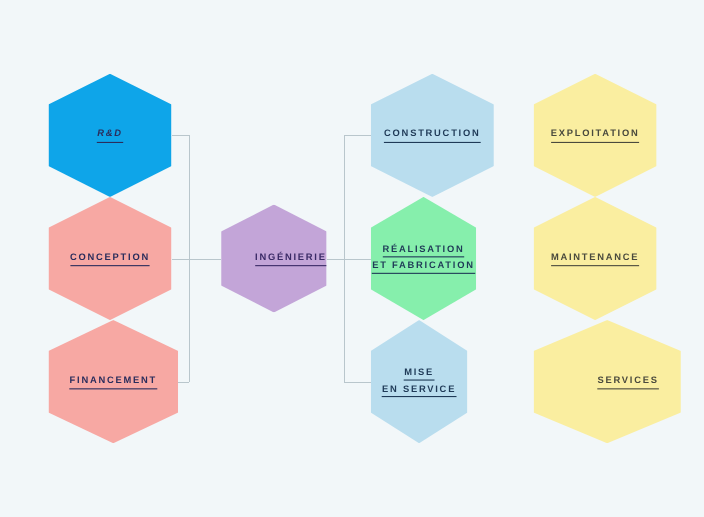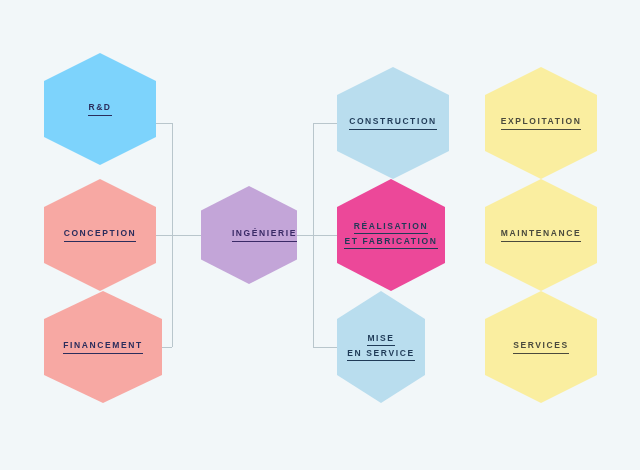--- a/index.html
+++ b/index.html
@@ -68,21 +68,21 @@
         <path d="M 172.5 123 V 347" stroke="#b9c6cc"></path>
         <path d="M 172 235.5 H 201" stroke="#b9c6cc"></path>
         <path d="M 297 235.5 H 313" stroke="#b9c6cc"></path>
         <path d="M 313.5 123 V 347" stroke="#b9c6cc"></path>
         <path d="M 313 123.5 H 337" stroke="#b9c6cc"></path>
         <path d="M 313 235.5 H 337" stroke="#b9c6cc"></path>
         <path d="M 313 347.5 H 337" stroke="#b9c6cc"></path>
       </g>
   </svg>
 
-  <div class="hex col-pink" style="left:44px; top:53px; width:112px; height:112px; background:#7dd3fc;">
+  <div class="hex col-pink" style="left:44px; top:67px; width:112px; height:112px; background:#0ea5e9;font-style:italic;">
     <div class="hex-label">
       <span class="ln">R&amp;D</span>
     </div>
   </div>
 
   <div class="hex col-pink" style="left:44px; top:179px; width:112px; height:112px; background:#f7a8a3;">
     <div class="hex-label">
       <span class="ln">CONCEPTION</span>
     </div>
   </div>
@@ -98,21 +98,21 @@
       <span class="ln">INGÉNIERIE</span>
     </div>
   </div>
 
   <div class="hex col-blue" style="left:337px; top:67px; width:112px; height:112px; background:#b9ddee;">
     <div class="hex-label">
       <span class="ln">CONSTRUCTION</span>
     </div>
   </div>
 
-  <div class="hex col-blue" style="left:337px; top:179px; width:108px; height:112px; background:#ec4899;align-items:center;">
+  <div class="hex col-blue" style="left:337px; top:179px; width:96px; height:112px; background:#86efac;align-items:center;">
     <div class="hex-label">
       <span class="ln">RÉALISATION</span>
       <span class="ln">ET FABRICATION</span>
     </div>
   </div>
 
   <div class="hex col-blue" style="left:337px; top:291px; width:88px; height:112px; background:#b9ddee;">
     <div class="hex-label">
       <span class="ln">MISE</span>
       <span class="ln">EN SERVICE</span>
@@ -124,19 +124,19 @@
       <span class="ln">MAINTENANCE</span>
     </div>
   </div>
 
   <div class="hex col-yellow" style="left:485px; top:67px; width:112px; height:112px; background:#faeea0;">
     <div class="hex-label">
       <span class="ln">EXPLOITATION</span>
     </div>
   </div>
 
-  <div class="hex col-yellow" style="left:485px; top:291px; width:112px; height:112px; background:#faeea0;">
+  <div class="hex col-yellow" style="left:485px; top:291px; width:96px; height:112px; background:#faeea0;padding-left:38px;">
     <div class="hex-label">
       <span class="ln">SERVICES</span>
     </div>
   </div>
 
 </div>
 
 </body></html>

